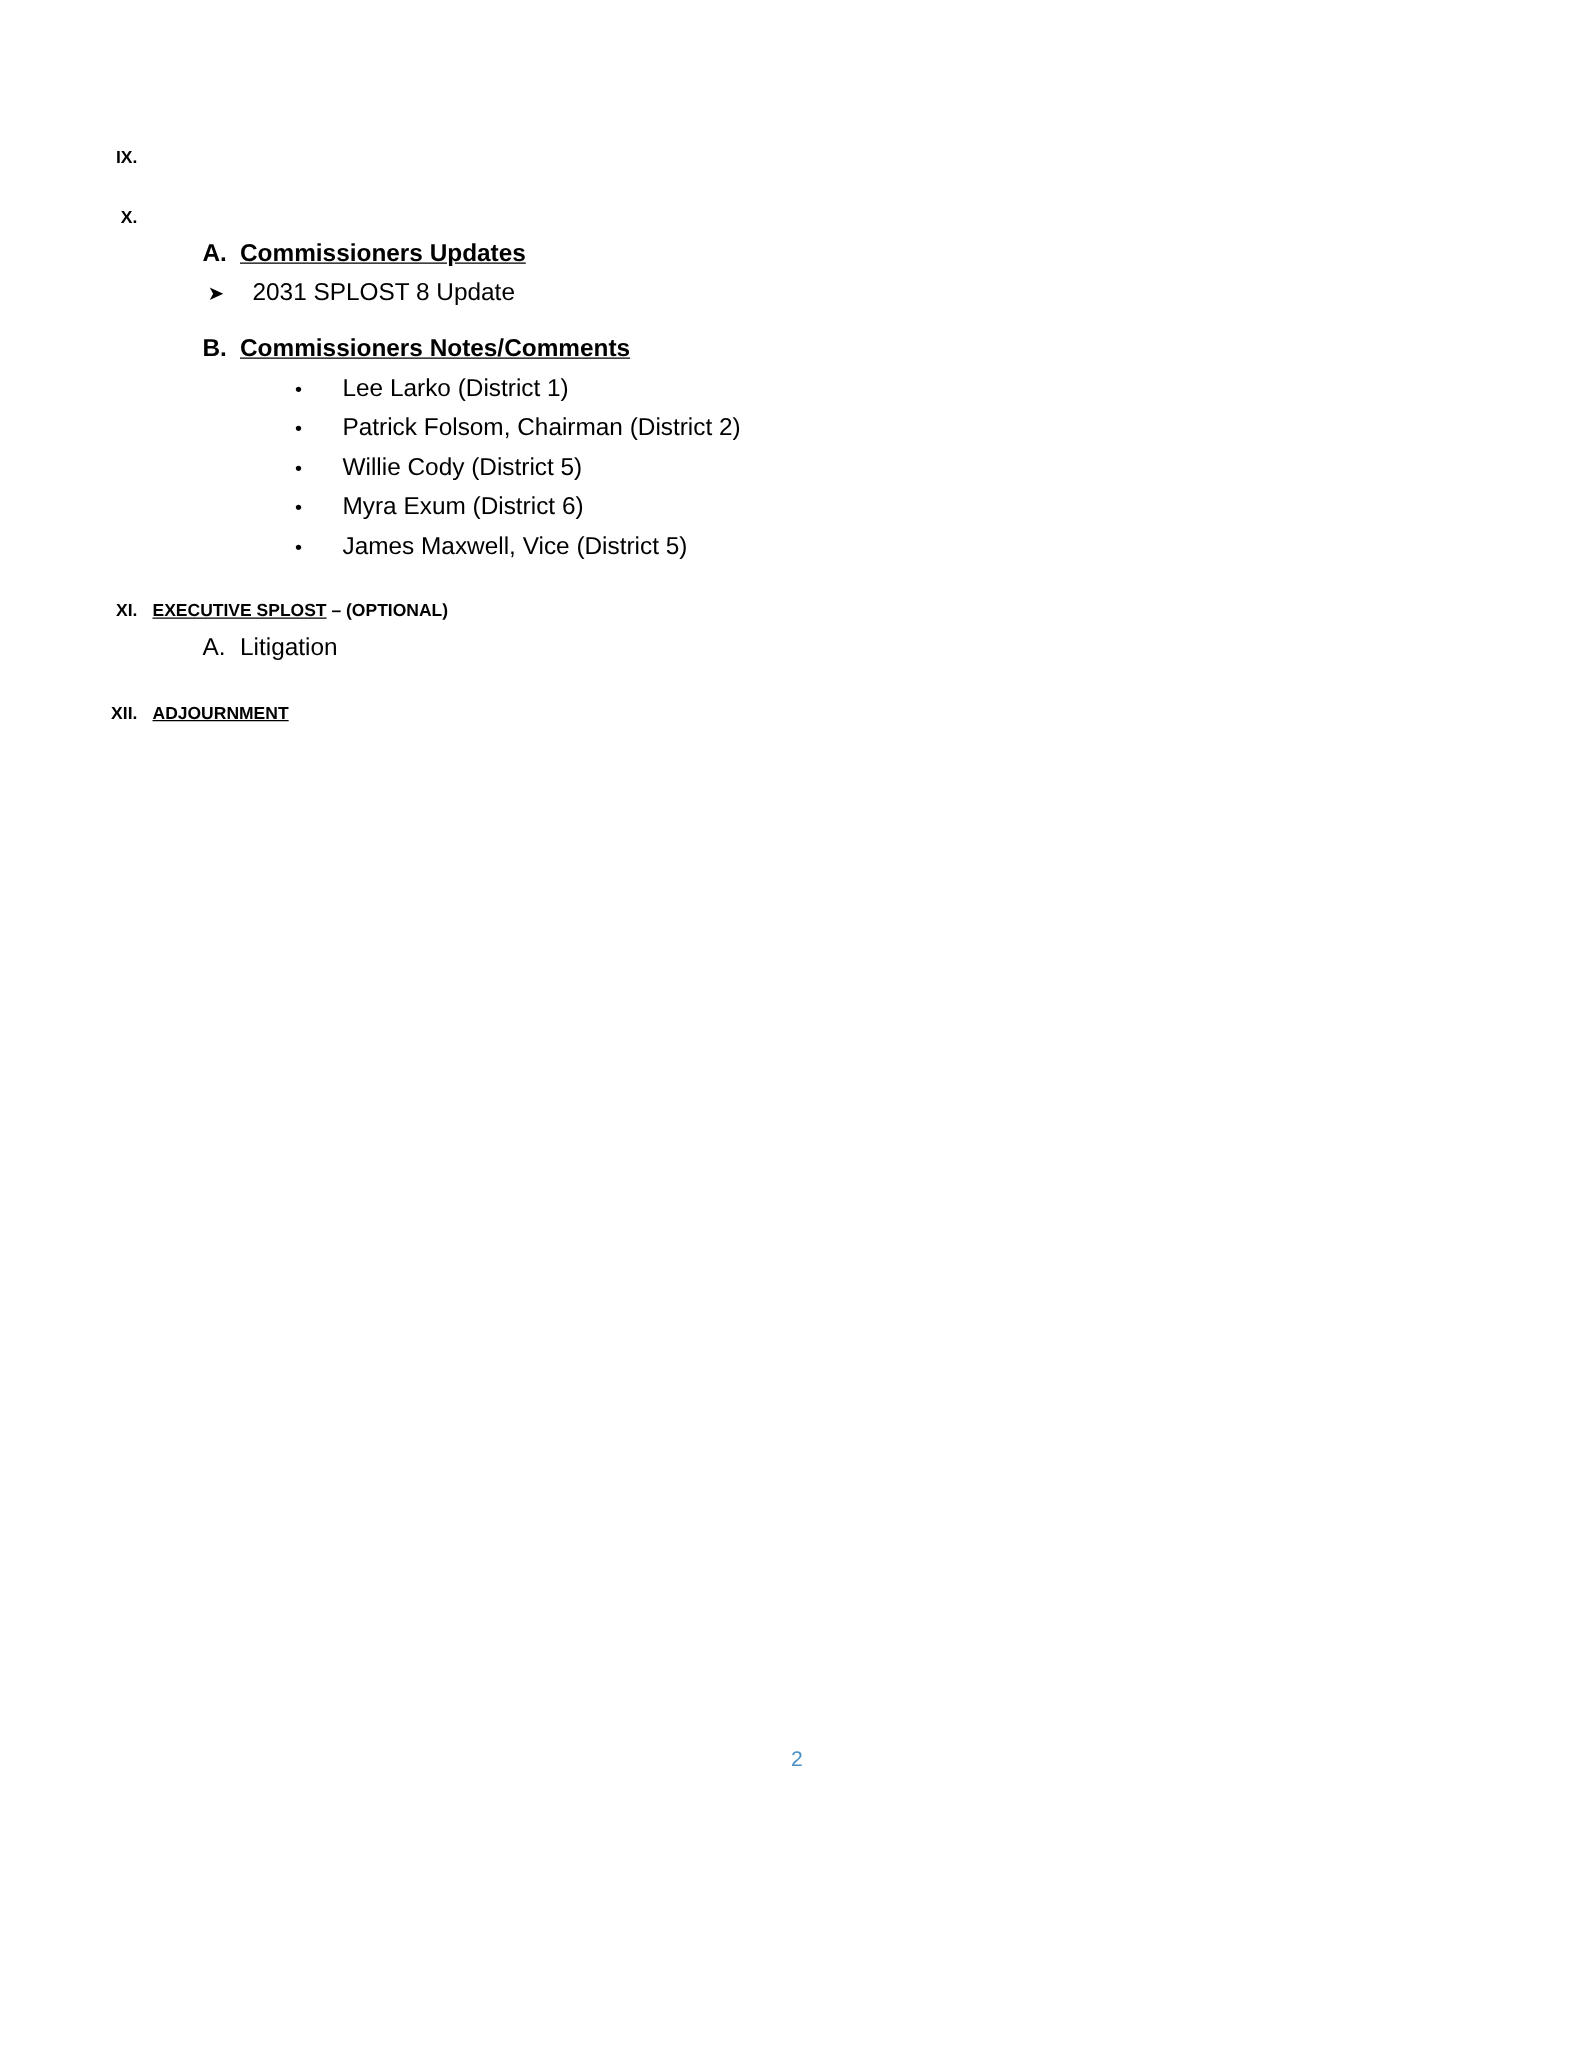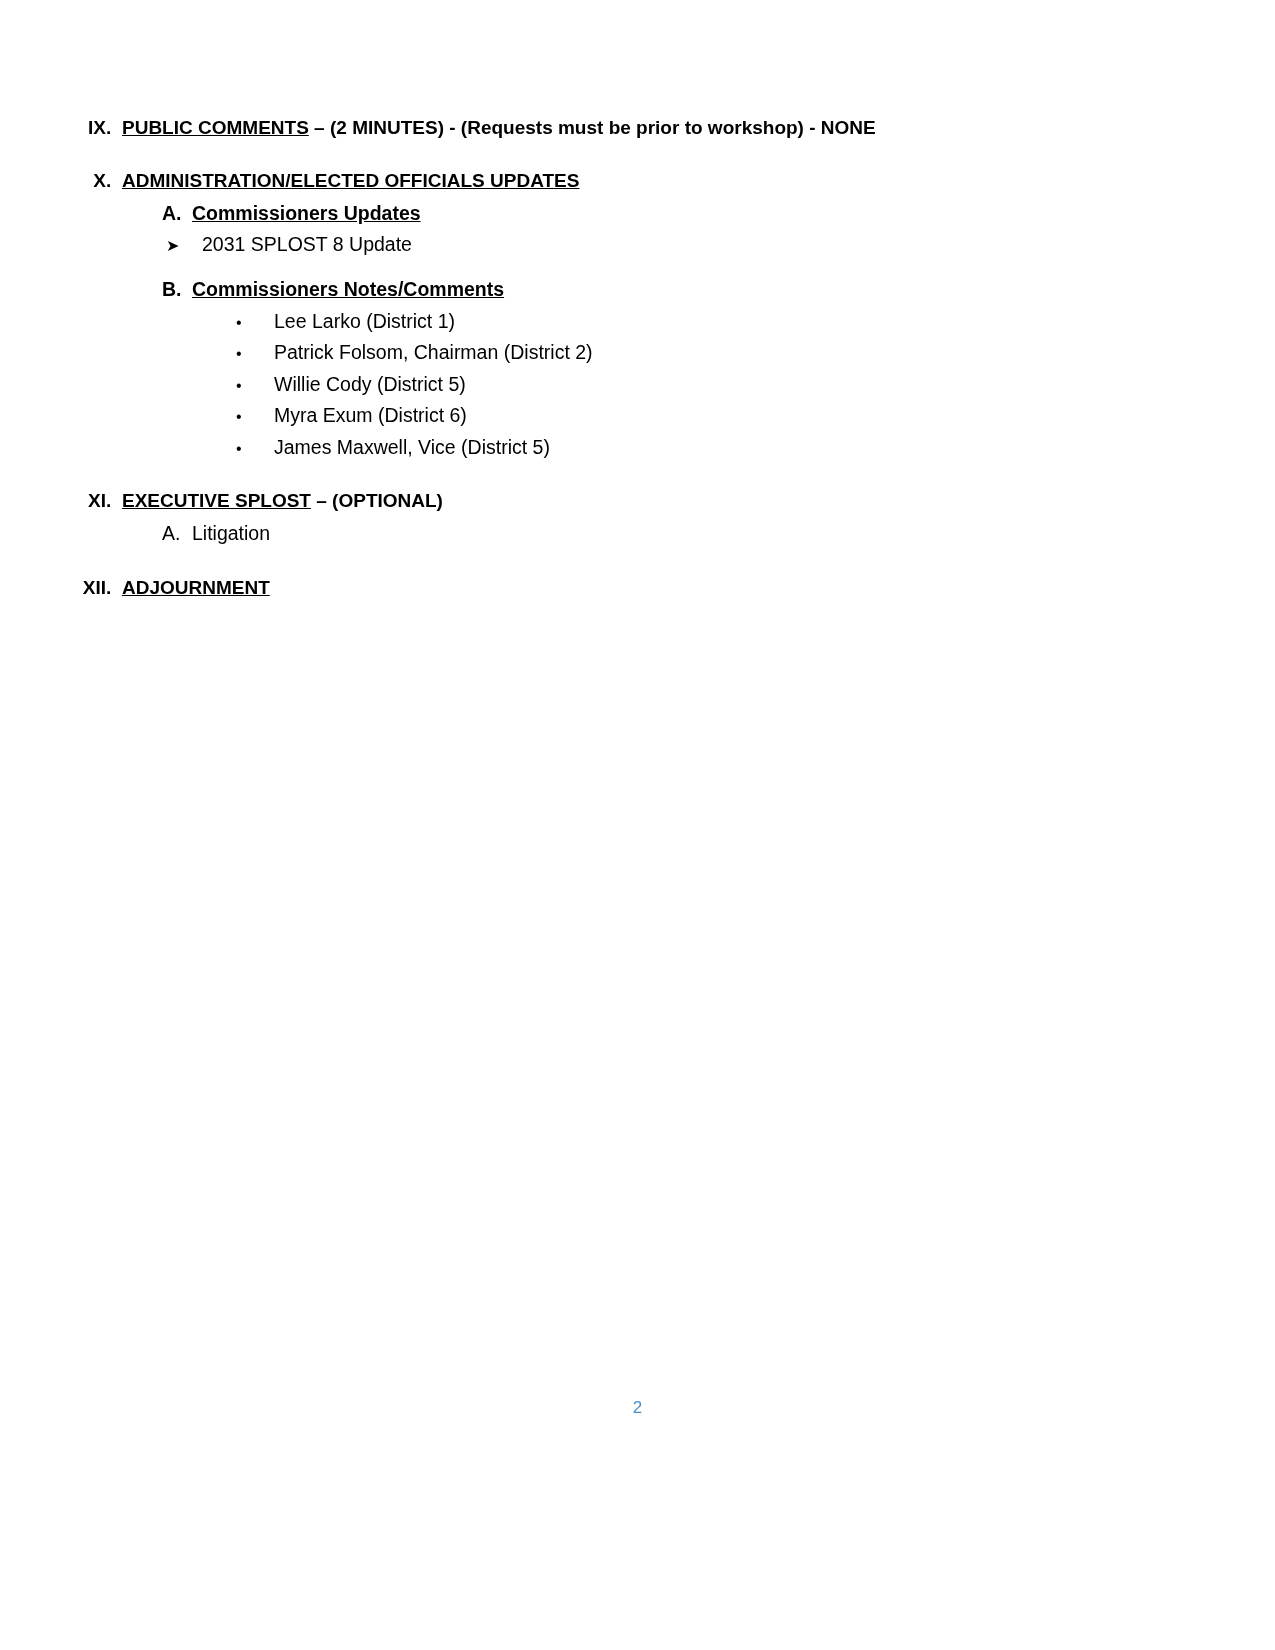--- a/index.html
+++ b/index.html
@@ -23,21 +23,21 @@
     position: absolute;
     left: 60px;
     top: 118px;
     width: 1120px;
   }
 
   
   .roman-item {
     display: flex;
     align-items: baseline;
-    font-size: 19px;
+    font-size: 14px;
     line-height: 1.0;
   }
   .roman-num {
     width: 46px;
     text-align: right;
     font-weight: bold;
     flex: 0 0 46px;
   }
   .roman-dot {
     width: 16px;
@@ -131,29 +131,27 @@
 </style>
 </head>
 <body>
 
 <div class="page">
   <div class="content">
 
     <div class="roman-item">
       <span class="roman-num">IX</span>
       <span class="roman-dot">.</span>
-      <span class="roman-text"><span class="u">PUBLIC COMMENTS</span><span class="nb"> – (2 MINUTES) - (Requests must be prior to workshop) - NONE</span></span>
     </div>
 
     <div class="gap-lg"></div>
 
     <div class="roman-item">
       <span class="roman-num">X</span>
       <span class="roman-dot">.</span>
-      <span class="roman-text u">ADMINISTRATION/ELECTED OFFICIALS UPDATES</span>
     </div>
 
     <div class="gap-sm"></div>
 
     <div class="letter-item">
       <span class="letter-label">A.</span>
       <span class="letter-text">Commissioners Updates</span>
     </div>
 
     <div class="arrow-item">

